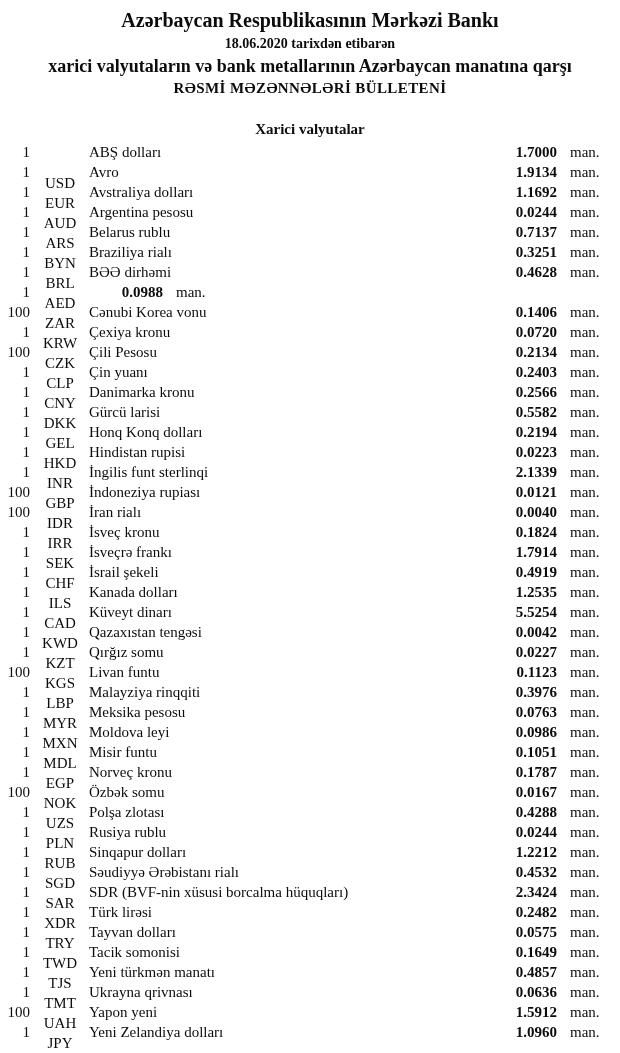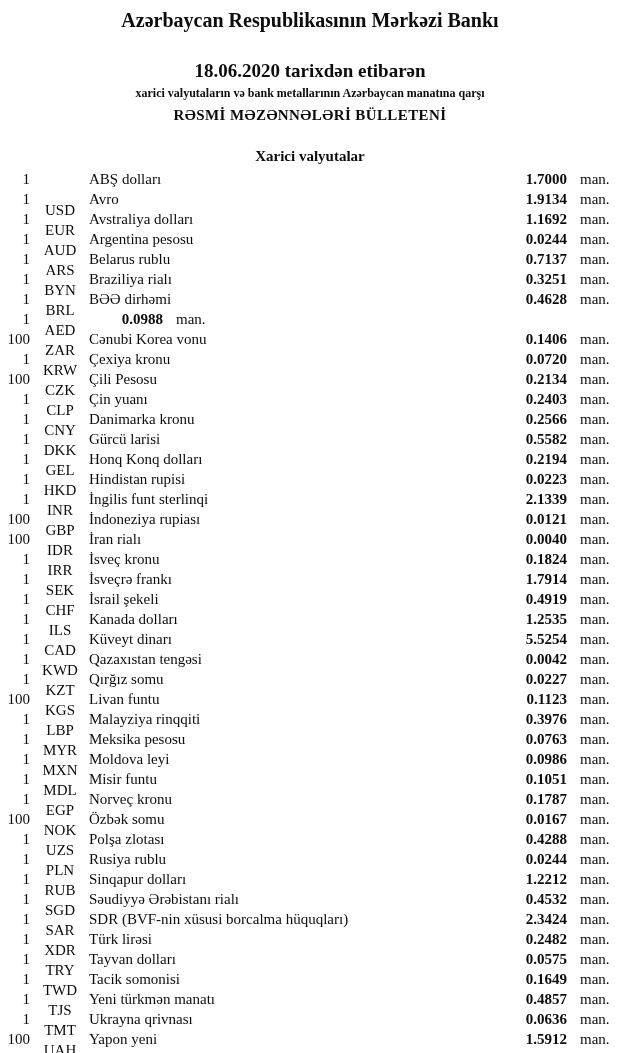--- a/index.html
+++ b/index.html
@@ -17,26 +17,25 @@
   .header {
     padding-top: 8px;
     text-align: center;
     font-weight: bold;
   }
   .bank-name {
     font-size: 20px;
     line-height: 25px;
   }
   .date-line {
-    font-size: 19px;
+    font-size: 14px;
     line-height: 22px;
-    margin-top: 27px;
   }
   .subtitle {
-    font-size: 12px;
+    font-size: 18px;
     line-height: 22px;
   }
   .bulletin-title {
     font-size: 15px;
     line-height: 22px;
     letter-spacing: 0.4px;
   }
   .section-title {
     margin-top: 20px;
     text-align: center;
@@ -71,21 +70,21 @@
     margin-left: 6px;
     overflow: hidden;
   }
   .rate {
     width: 80px;
     text-align: right;
     font-weight: bold;
     flex: 0 0 auto;
   }
   .unit {
-    width: 53px;
+    width: 63px;
     box-sizing: border-box;
     padding-left: 13px;
     flex: 0 0 auto;
   }
 </style>
 </head>
 <body>
 
 <div class="header">
   <div class="bank-name">Azərbaycan Respublikasının Mərkəzi Bankı</div>

